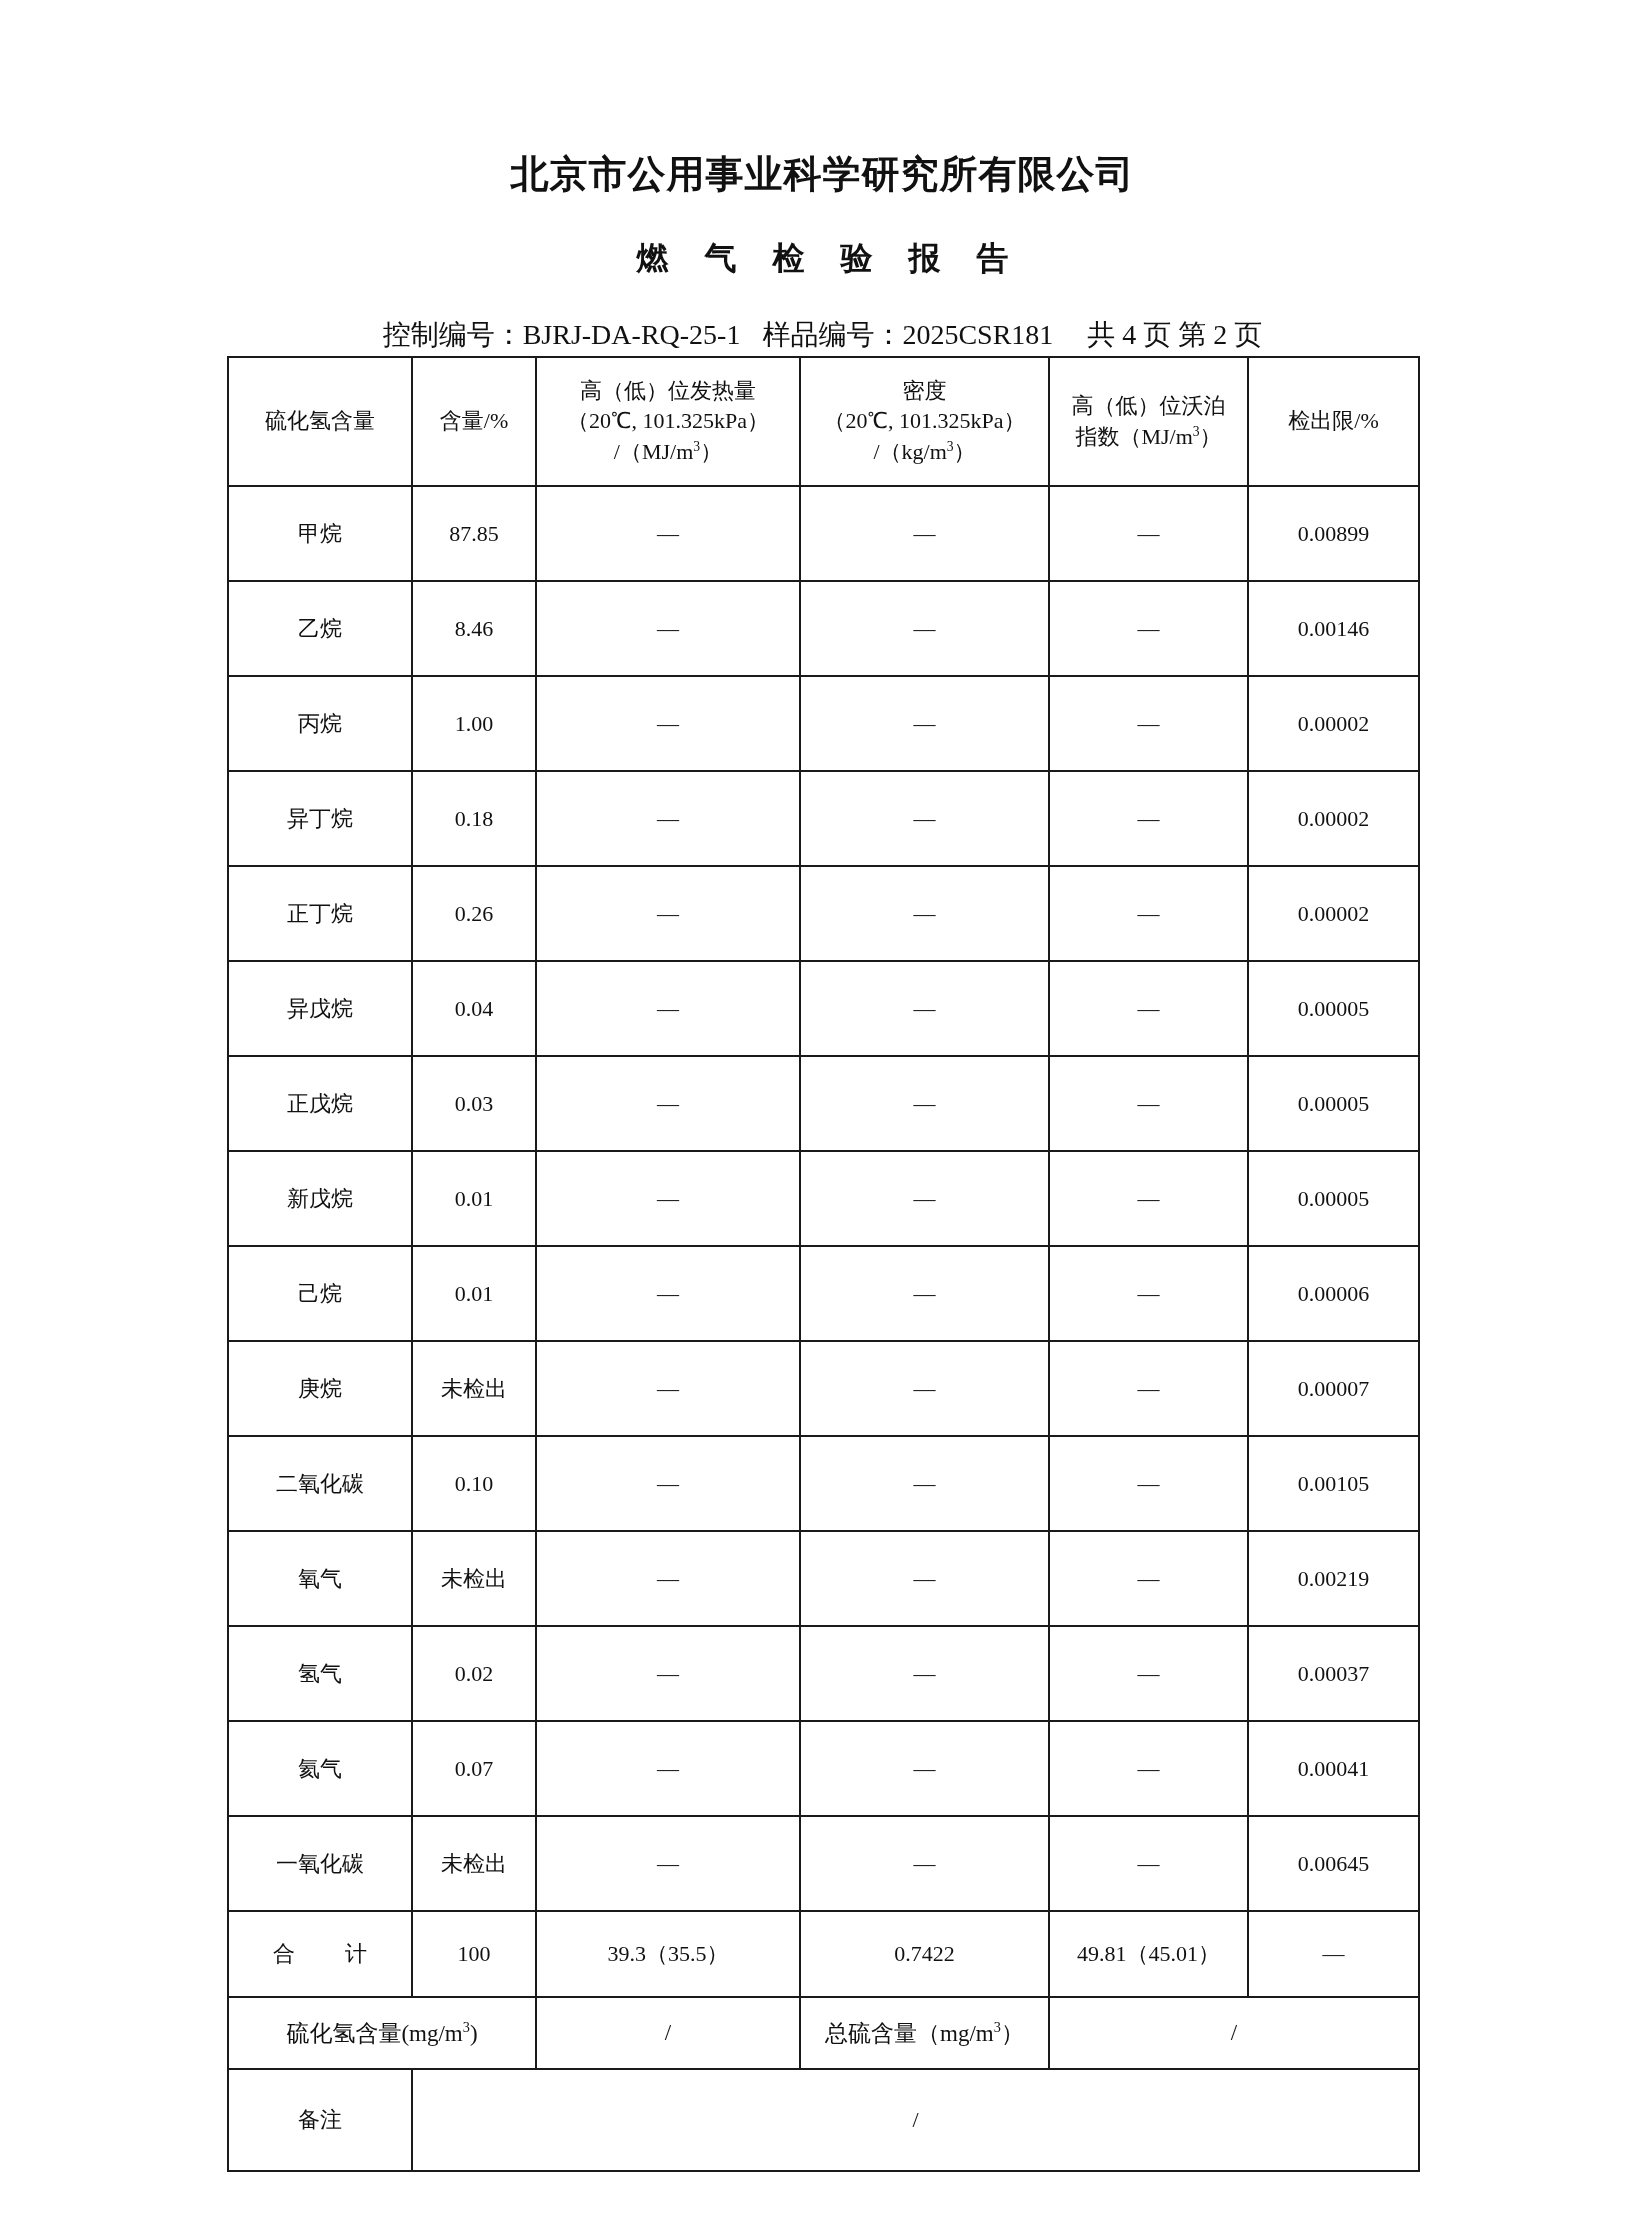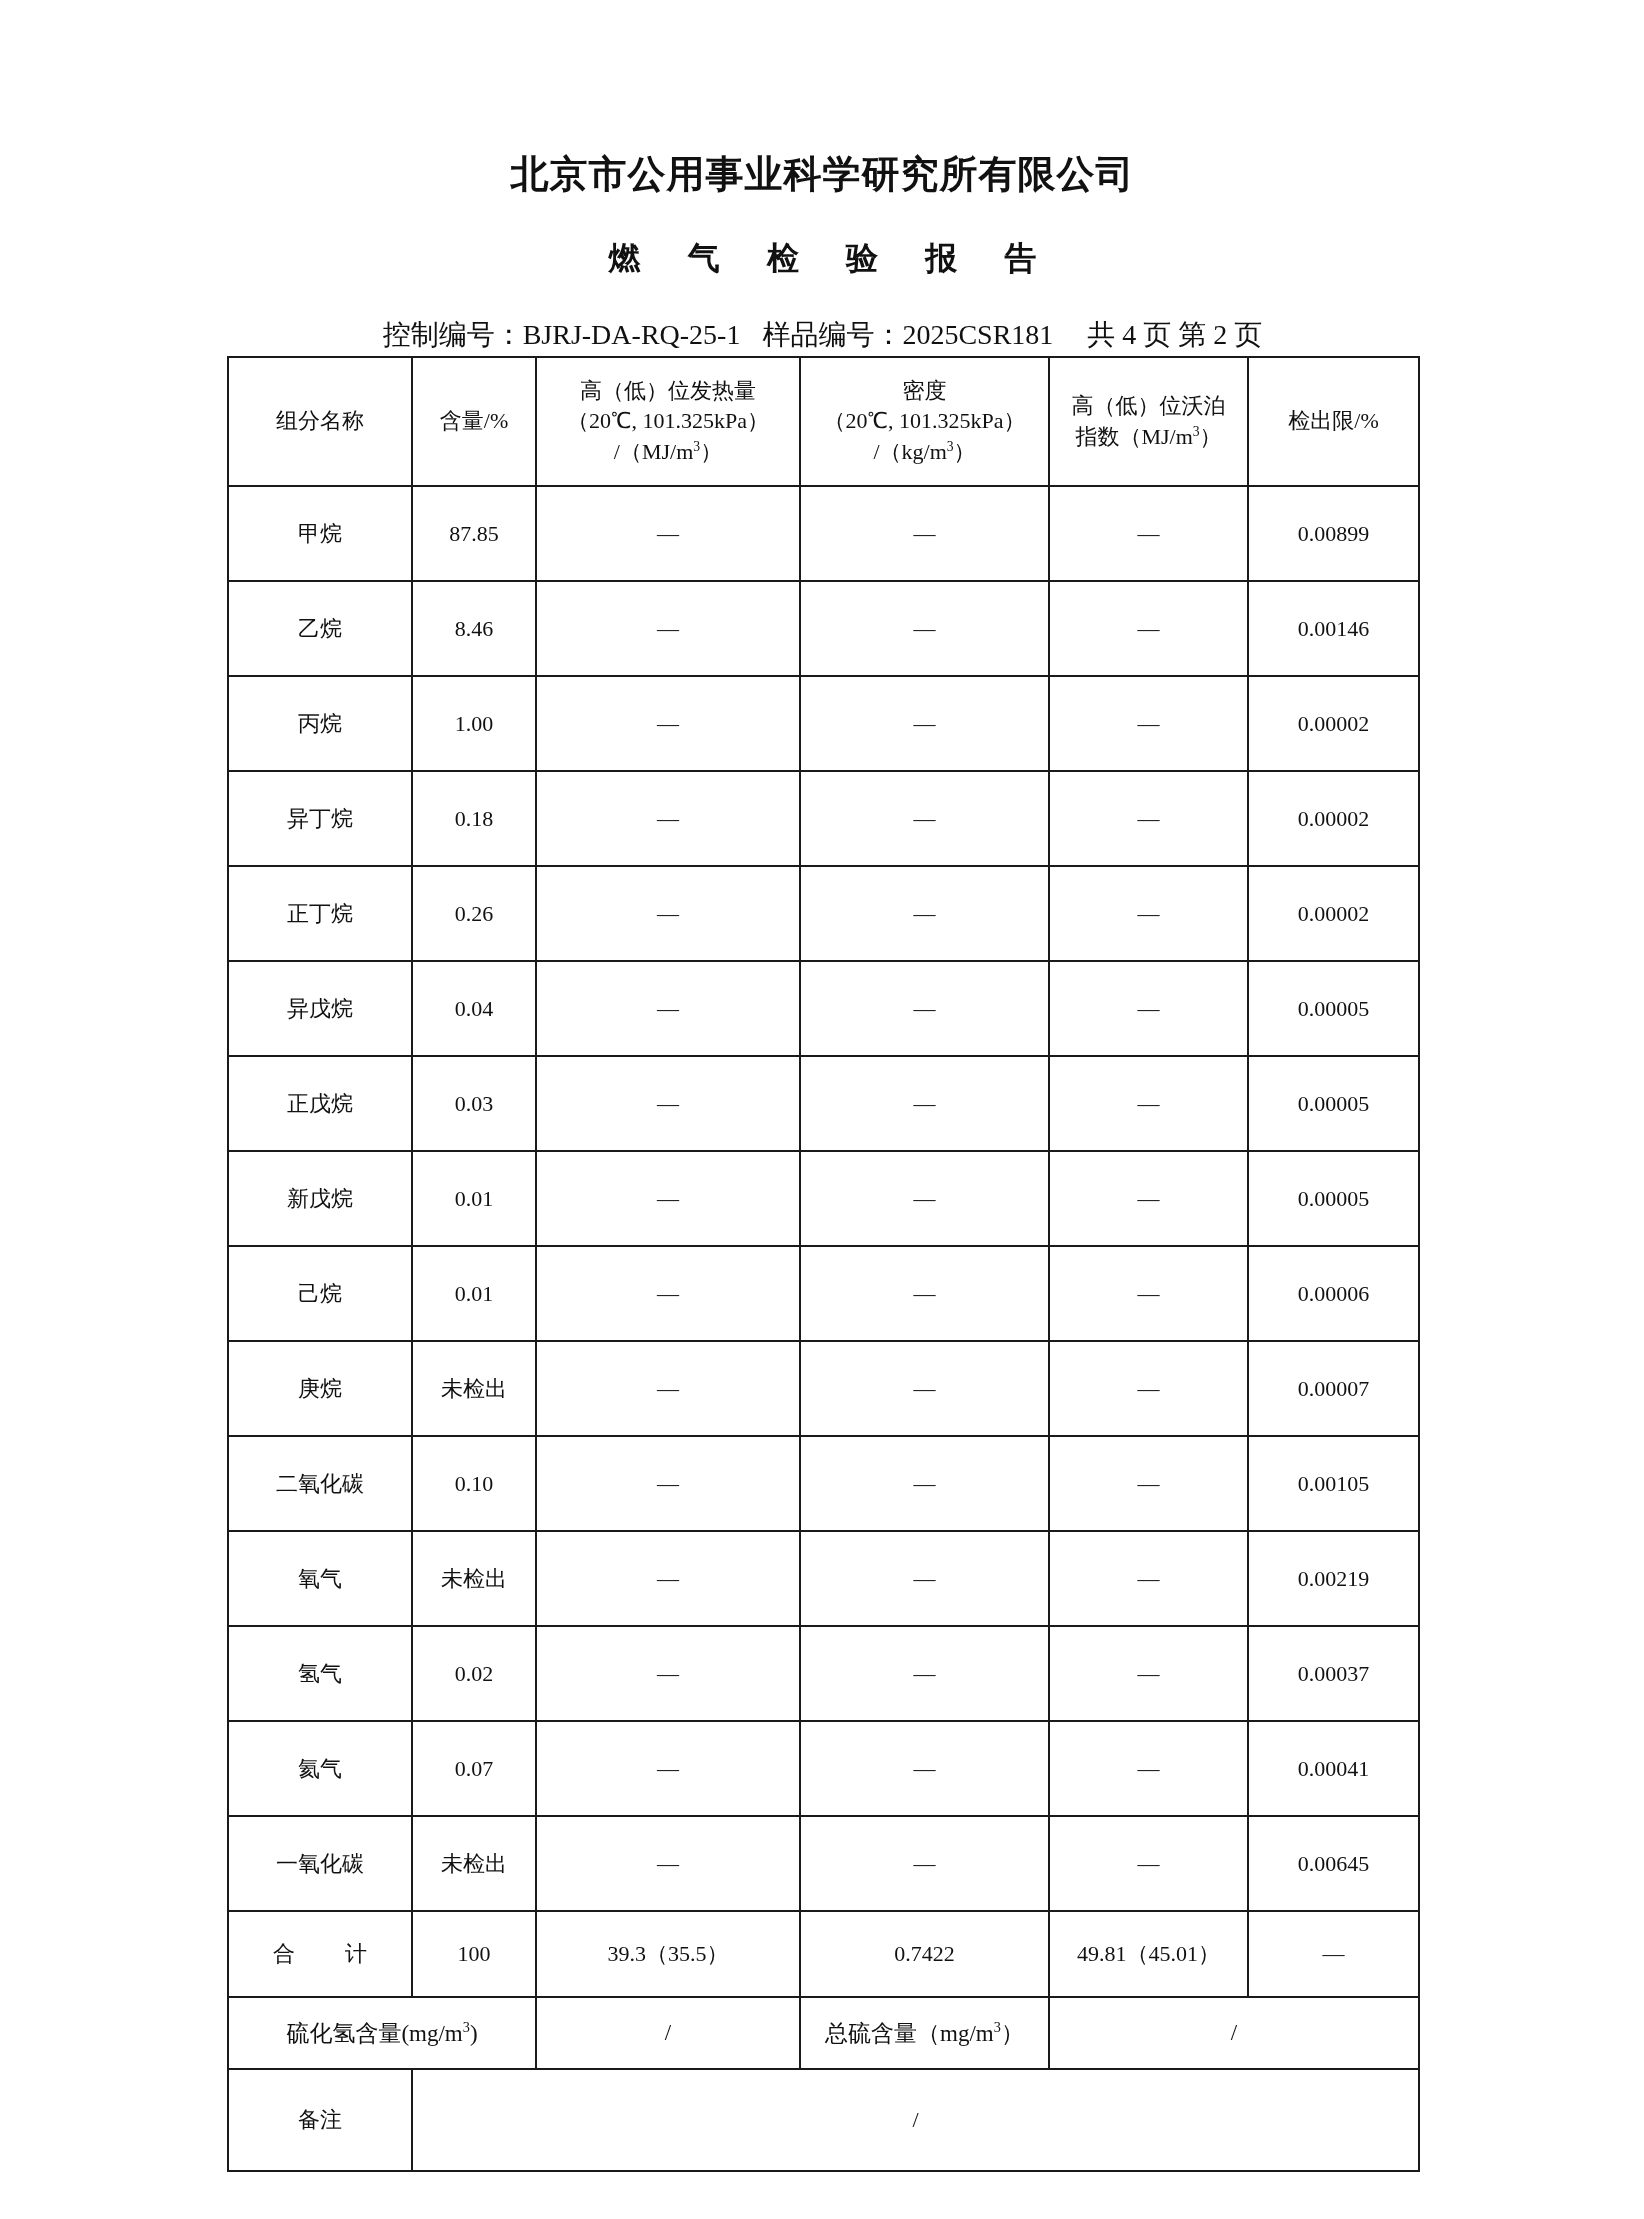--- a/index.html
+++ b/index.html
@@ -34,21 +34,20 @@
   .report-title {
     position: absolute;
     top: 237px;
     left: 0;
     width: 1645px;
     text-align: center;
     font-size: 32px;
     font-weight: bold;
     letter-spacing: 14px;
     text-indent: 14px;
-    font-family: Liberation Mono, monospace;
   }
   .meta-line {
     position: absolute;
     top: 316px;
     left: 0;
     width: 1645px;
     text-align: center;
     font-size: 28px;
     white-space: nowrap;
   }
@@ -133,21 +132,21 @@
     <colgroup>
       <col class="c-name">
         <col class="c-val">
         <col class="c-heat">
         <col class="c-dens">
         <col class="c-wobbe">
         <col class="c-limit">
     </colgroup>
     <thead>
       <tr>
-        <td class="hdr-name">组分名称</td>
+        <td class="hdr-name">硫化氢含量</td>
         <td class="hdr-small">含量/%</td>
         <td>
           <div>高（低）位发热量</div>
           <div>（20℃, 101.325kPa）</div>
           <div><span>/（MJ/m</span><sup>3</sup><span>）</span></div>
         </td>
         <td>
           <div>密度</div>
           <div>（20℃, 101.325kPa）</div>
           <div><span>/（kg/m</span><sup>3</sup><span>）</span></div>

